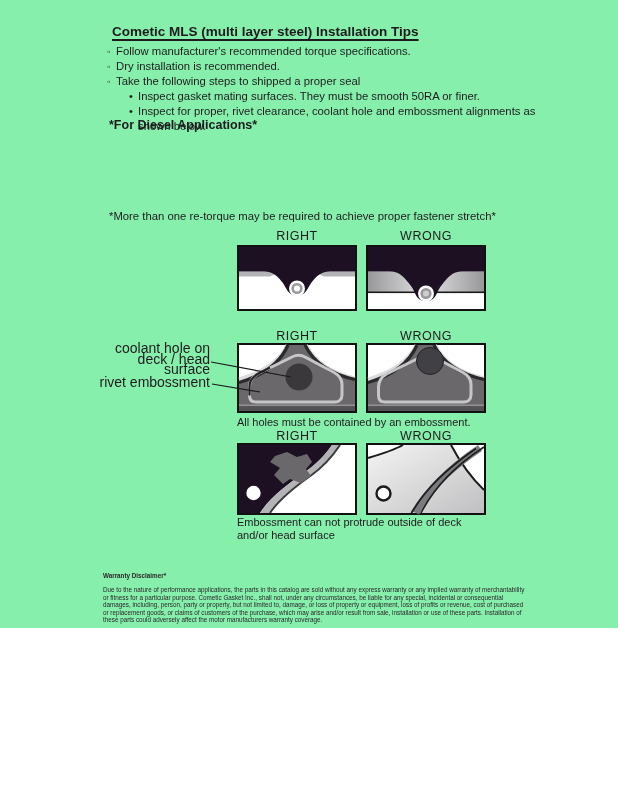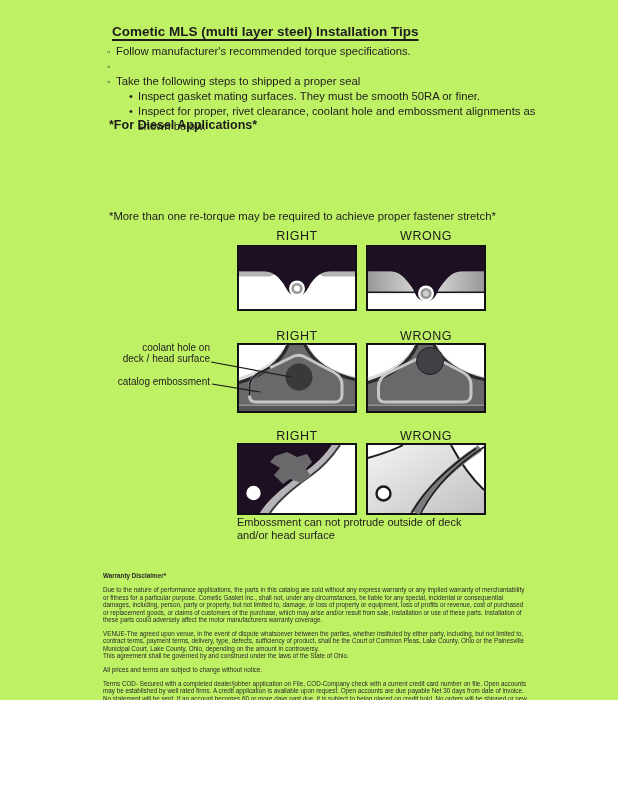--- a/index.html
+++ b/index.html
@@ -1,17 +1,17 @@
 <!DOCTYPE html>
 <html style="--figure-dark: #1c1022; --figure-gray: #6a686b; --hole-gray: #3a383b; --embossment-outline: #c6c5c8; --deck-gray: #b4b3b6; --ink: #1e1b1e;"><head>
 <meta charset="utf-8">
 <style>
   html,body{margin:0;padding:0;background:#ffffff;}
   .page{
-    position:relative;width:618px;height:700px;background:#bef264;overflow:hidden;
+    position:relative;width:618px;height:628px;background:#86efac;overflow:hidden;
     font-family:"Liberation Sans",sans-serif;color:#1e1b1e;
   }
   .pre{white-space:pre-line;}
   
   .title{
     position:absolute;left:112px;top:24px;font-size:13.5px;font-weight:bold;
     text-decoration:underline;text-underline-offset:3px;text-decoration-thickness:1.5px;
   }
   
   .bullets{position:absolute;left:107px;top:44px;width:440px;font-size:11.3px;line-height:15px;}
@@ -22,21 +22,21 @@
   
   .diesel-heading{position:absolute;left:109px;top:118px;font-size:12.5px;font-weight:bold;}
   .para{position:absolute;left:109px;width:436px;font-size:11.3px;line-height:15px;}
   .p1{top:134px;}
   .p2{top:168px;}
   .p3{top:209px;}
   
   .fig-label{position:absolute;width:120px;text-align:center;font-size:12.5px;line-height:14px;letter-spacing:.5px;}
   .fig-panel{position:absolute;width:120px;}
   .fig-caption{position:absolute;left:237px;font-size:11px;line-height:12.5px;}
-  .side-label{position:absolute;left:95px;width:115px;text-align:right;font-size:10px;line-height:10.5px;}
+  .side-label{position:absolute;left:95px;width:115px;text-align:right;font-size:14px;line-height:10.5px;}
   .leader-overlay{position:absolute;left:95px;top:330px;width:450px;height:100px;}
   
   .disclaimer{position:absolute;left:103px;top:572px;width:424px;font-size:6.3px;line-height:7.4px;color:#2a272a;}
   .disclaimer .d-head{font-weight:bold;margin:0 0 7px 0;}
   .disclaimer p{margin:0 0 6.5px 0;}
   
   .doc-code{position:absolute;left:408px;top:753px;font-size:15px;letter-spacing:.3px;color:#222;font-style:italic;}
 </style>
 </head>
 <body>
@@ -45,20 +45,21 @@
 
   <div class="title">Cometic MLS (multi layer steel) Installation Tips</div>
 
   <div class="bullets">
     <div class="b-row">
       <span class="b-marker">◦</span>
       <span>Follow manufacturer's recommended torque specifications.</span>
     </div>
     <div class="b-row">
       <span class="b-marker">◦</span>
+      <span>Dry installation is recommended.</span>
     </div>
     <div class="b-row">
       <span class="b-marker">◦</span>
       <span>Take the following steps to shipped a proper seal</span>
     </div>
     <div class="b-row sub">
       <span class="b-marker">•</span>
       <span>Inspect gasket mating surfaces.  They must be smooth 50RA or finer.</span>
     </div>
     <div class="b-row sub">
@@ -100,21 +101,21 @@
     <circle cx="60" cy="48.5" r="5.6" fill="#98979a"></circle>
     <circle cx="60" cy="48.5" r="3" fill="#cfcfd1"></circle>
   </svg>
 
 
   <div class="fig-label" style="left:237px;top:329px;">RIGHT</div>
   <div class="fig-label" style="left:366px;top:329px;">WRONG</div>
 
   <div class="side-label pre" style="top:343px;">coolant hole on
 deck / head surface</div>
-  <div class="side-label" style="top:377px;">catalog embossment</div>
+  <div class="side-label" style="top:377px;">rivet embossment</div>
 
   <svg class="fig-panel" style="left:237px;top:343px;height:70px;" viewBox="0 0 120 70">
     <rect x="1" y="1" width="118" height="68" fill="#ffffff" stroke="#111111" stroke-width="2"></rect>
     <path d="M2,40 C26,33 43,21 51,2 H68 C77,21 96,32 118,37 V68 H2 Z" style="fill:var(--figure-gray)"></path>
     <path d="M2,36 C26,29 42.5,17.5 50,2" stroke="#dcdcde" stroke-width="3" fill="none"></path>
     <path d="M69.5,2 C78.5,20 97,30.5 118,35" stroke="#dcdcde" stroke-width="3" fill="none"></path>
     <path d="M2,39.5 C26,32.5 43,20.5 51,2" stroke="#2b292c" stroke-width="3.2" fill="none"></path>
     <path d="M68,2 C77,20.5 96,31.5 118,36.5" stroke="#2b292c" stroke-width="3.2" fill="none"></path>
     <rect x="2" y="61.5" width="116" height="1.6" fill="#929194"></rect>
     <rect x="2" y="63.1" width="116" height="4.9" fill="#545356"></rect>
@@ -134,20 +135,21 @@
     <rect x="2" y="63.1" width="116" height="4.9" fill="#545356"></rect>
     <path d="M19,59 C14.5,59 12.5,56.5 12.5,52.5 L12.5,44 C12.5,38 15.5,34 20.5,31 L55,14 C59.5,11.8 64.5,12 68.5,14.2 L97,29.5 C102.5,32.5 105,36.5 105,41.5 L105,52 C105,56.5 102,59 97.5,59 Z" fill="none" style="stroke:var(--embossment-outline)" stroke-width="3"></path>
     <circle cx="64" cy="18" r="13.5" fill="#414045" stroke="#232125" stroke-width="1"></circle>
   </svg>
 
   <svg class="leader-overlay" viewBox="0 0 450 100">
     <line x1="116" y1="32" x2="196" y2="47" stroke="#1a1a1a" stroke-width="1.2"></line>
     <line x1="117" y1="54" x2="165" y2="62" stroke="#1a1a1a" stroke-width="1.2"></line>
   </svg>
 
+  <div class="fig-caption" style="top:416px;">All holes must be contained by an embossment.</div>
 
   <div class="fig-label" style="left:237px;top:429px;">RIGHT</div>
   <div class="fig-label" style="left:366px;top:429px;">WRONG</div>
 
   <svg class="fig-panel" style="left:237px;top:443px;height:72px;" viewBox="0 0 120 72">
     <rect x="1" y="1" width="118" height="70" fill="#ffffff" stroke="#111111" stroke-width="2"></rect>
     <path d="M2,2 H95 C88,12.5 79,21 68,29 C52,40.5 34,53 23,70 H2 Z" style="fill:var(--figure-dark)"></path>
     <path d="M95,2 C88,12.5 79,21 68,29 C52,40.5 34,53 23,70 H33 C43,55 59,43 74,32.5 C86,24 95,14 103,2 Z" style="fill:var(--deck-gray)"></path>
     <path d="M103,2 C95,14 86,24 74,32.5 C59,43 43,55 33,70" stroke="#3c3a3e" stroke-width="2" fill="none"></path>
     <polygon points="38,13 50,9 60,14 70,11 75,19 69,26 74,33 64,40 53,36 46,41 37,32 43,25 33,19" style="fill:var(--figure-gray)"></polygon>

